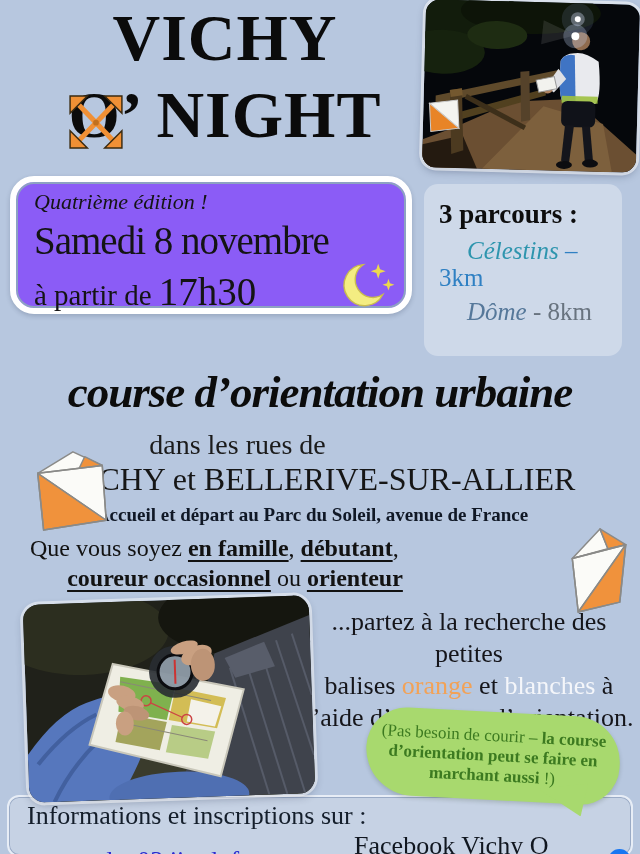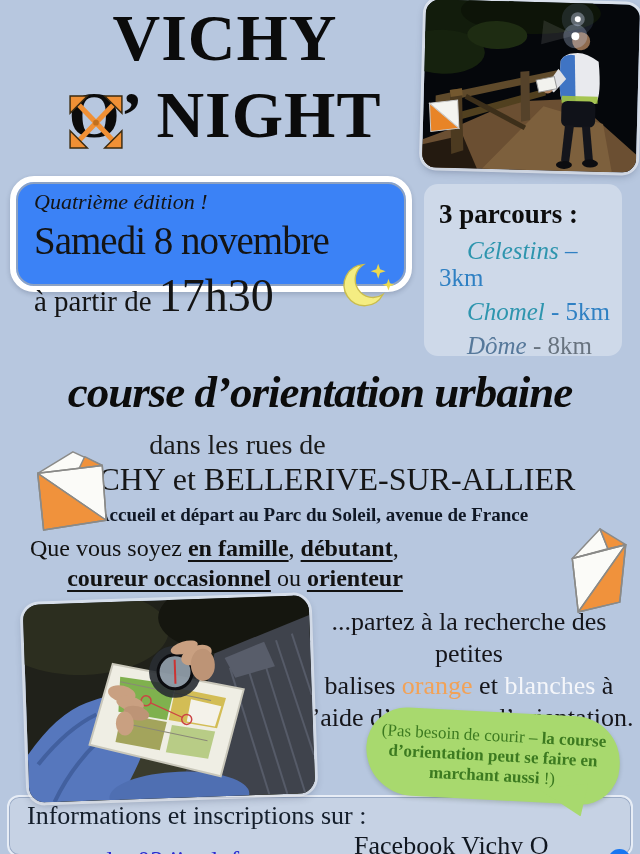--- a/index.html
+++ b/index.html
@@ -22,29 +22,29 @@
   
   .photo-runner{
     left:424px;top:2px;width:214px;height:168px;
     transform:rotate(1.5deg);border-radius:14px;overflow:hidden;z-index:1;
     box-shadow:0 0 0 3px rgba(255,255,255,.55), 0 3px 8px rgba(20,30,60,.35);
   }
   .photo-runner svg{display:block;}
 
   
   .date-box{
-    left:10px;top:176px;width:402px;height:116px;box-sizing:border-box;
-    background:#3b82f6;border:6px solid #ffffff;border-radius:24px;
+    left:10px;top:176px;width:402px;height:138px;box-sizing:border-box;
+    background:#8b5cf6;border:6px solid #ffffff;border-radius:24px;
     box-shadow:inset 0 0 0 2px #8da2c2, 0 2px 5px rgba(20,30,60,.2);
     padding:7px 0 0 18px;
   }
   .edition{font-size:22px;font-style:italic;color:#141414;}
   .date-line{font-size:39px;color:#141414;letter-spacing:-1px;margin-top:3px;}
   .time-line{font-size:29px;color:#141414;margin-top:6px;}
-  .time-big{font-size:46px;}
+  .time-big{font-size:39px;}
   .moon{position:absolute;right:8px;top:78px;width:62px;height:56px;}
 
   
   .parcours{
     left:424px;top:184px;width:198px;height:172px;box-sizing:border-box;
     background:rgba(255,255,255,.32);border-radius:14px;padding:15px 0 0 15px;z-index:0;
   }
   .parcours-title{font-size:27px;font-weight:700;color:#0d0d0d;}
   .parcours-row{font-size:25px;line-height:27px;margin-top:7px;}
   .p-name{font-style:italic;margin-left:28px;}
@@ -187,21 +187,20 @@
     <svg class="moon" viewBox="0 0 60 60">
       <path d="M26,5 A22,22 0 1,0 47,37 A17,17 0 1,1 26,5 Z" fill="#f4ed82" stroke="#c9bc4e" stroke-width="1.5"></path>
       <path d="M42,4 l2,6 6,2 -6,2 -2,6 -2,-6 -6,-2 6,-2 Z" fill="#ecd94e"></path>
       <path d="M53,20 l1.6,4.8 4.8,1.6 -4.8,1.6 -1.6,4.8 -1.6,-4.8 -4.8,-1.6 4.8,-1.6 Z" fill="#ecd94e"></path>
     </svg>
   </div>
 
   <div class="abs parcours">
     <div class="parcours-title">3 parcours :</div>
     <div class="parcours-row"><span class="p-name p-teal">Célestins</span><span class="p-blue"> – </span><span class="p-blue">3km</span></div>
-    <div class="parcours-row"><span class="p-name p-teal">Chomel</span><span class="p-blue"> - </span><span class="p-blue">5km</span></div>
     <div class="parcours-row"><span class="p-name p-dome">Dôme</span><span class="p-grey"> - </span><span class="p-grey">8km</span></div>
   </div>
 
   <div class="abs course">course d’orientation urbaine</div>
   <div class="abs dans">dans les rues de</div>
   <div class="abs cities">VICHY et BELLERIVE-SUR-ALLIER</div>
   <div class="abs accueil">Accueil et départ au Parc du Soleil, avenue de France</div>
 
   <svg class="abs flag-left" viewBox="0 0 90 90">
     <g stroke="#8a8a88" stroke-width="1.5" stroke-linejoin="round">

